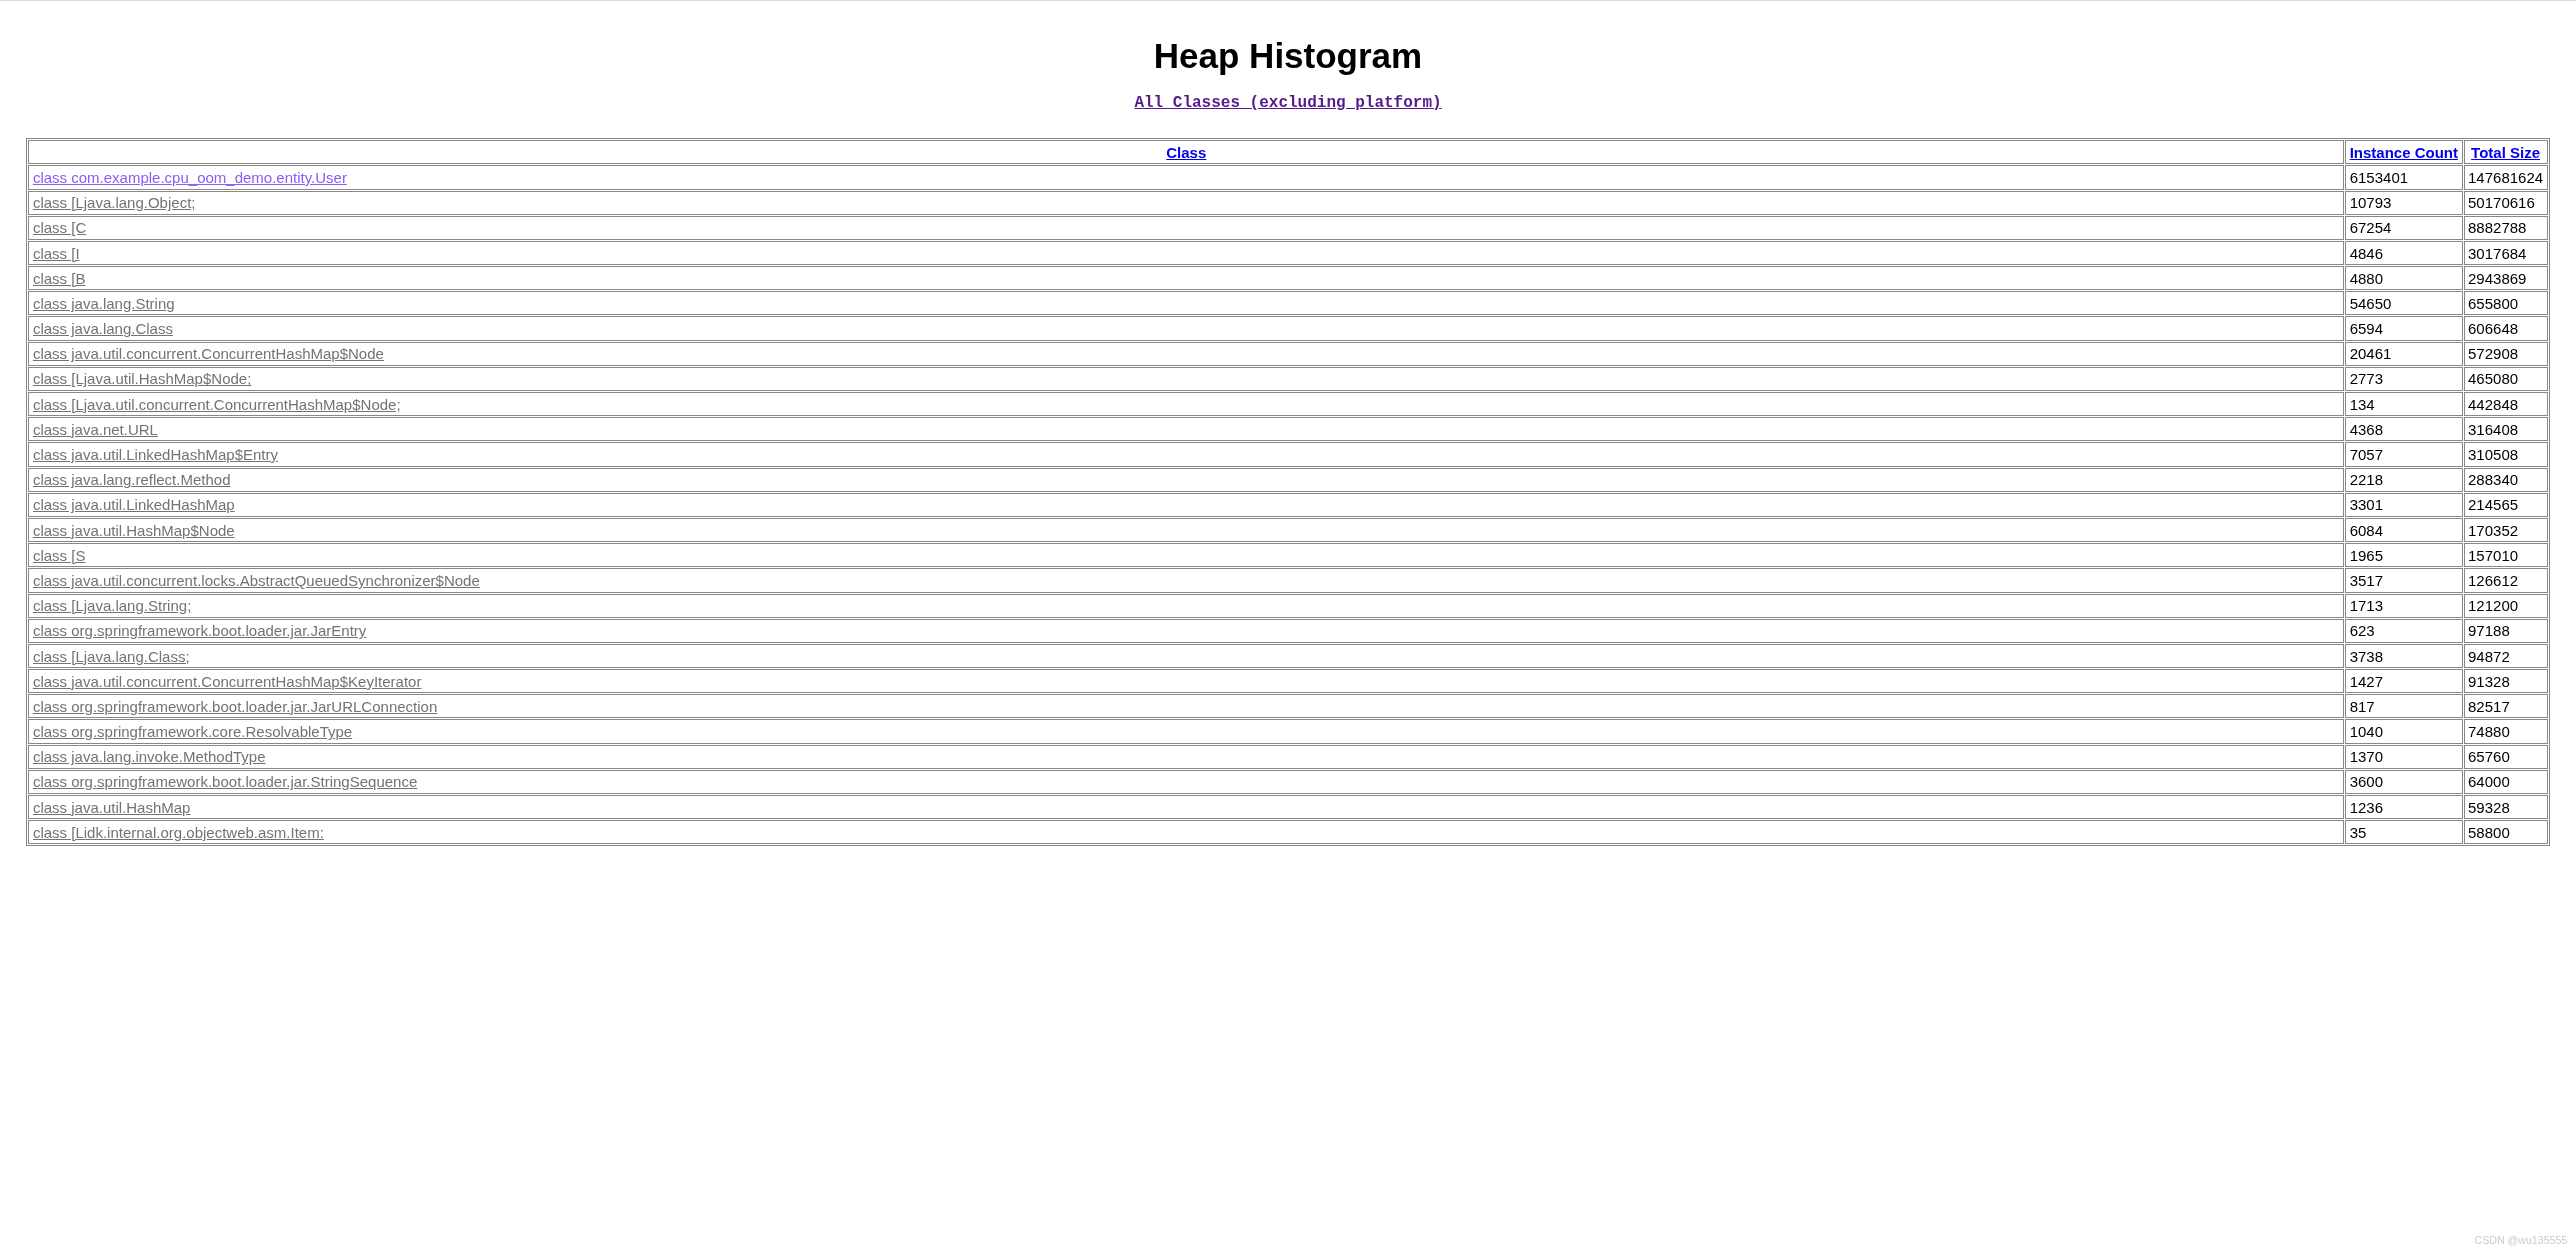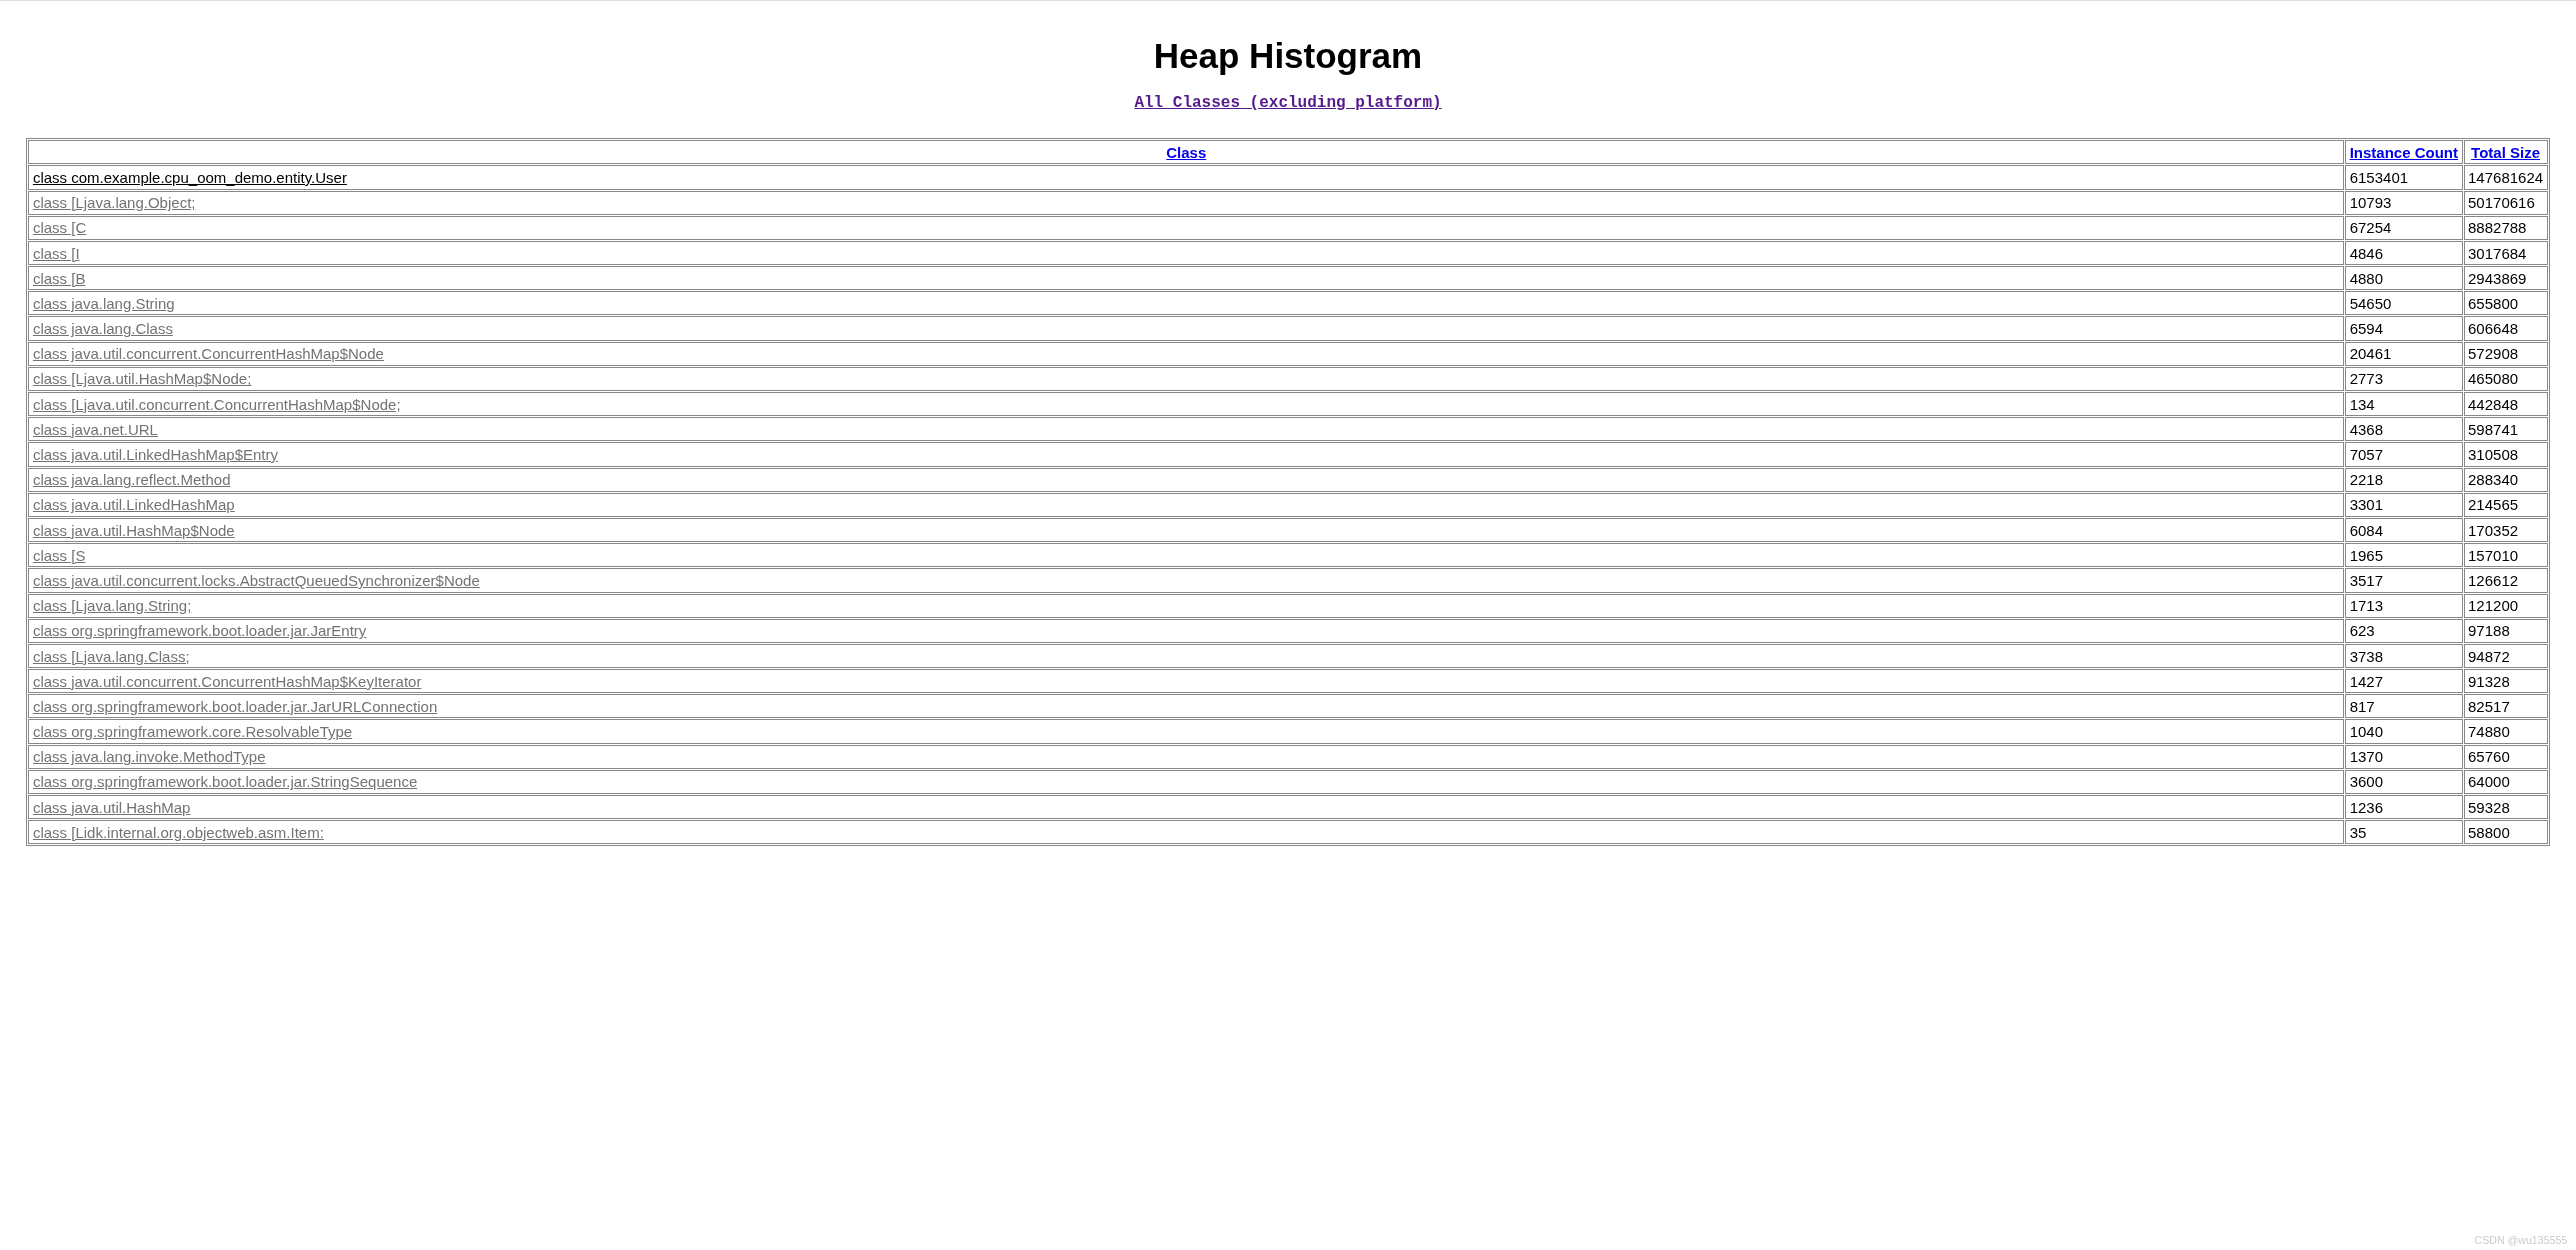--- a/index.html
+++ b/index.html
@@ -54,21 +54,21 @@
     }
     th a {
       color: #0000EE;
       text-decoration: underline;
     }
     td.class-cell a {
       color: #737373;
       text-decoration: underline;
     }
     td.class-cell a.visited {
-      color: #000000;
+      color: #8b5cf6;
       margin-top: 44px;
     }
     .class-col {
       width: 100%;
     }
     .count-col {
       width: 1%;
       margin-left: 37px;
     }
     .size-col {
@@ -154,21 +154,21 @@
           <td class="size-col">465080</td>
         </tr>
         <tr>
           <td class="class-cell class-col"><a href="#">class [Ljava.util.concurrent.ConcurrentHashMap$Node;</a></td>
           <td class="count-col">134</td>
           <td class="size-col">442848</td>
         </tr>
         <tr>
           <td class="class-cell class-col"><a href="#">class java.net.URL</a></td>
           <td class="count-col">4368</td>
-          <td class="size-col">598741</td>
+          <td class="size-col">316408</td>
         </tr>
         <tr>
           <td class="class-cell class-col"><a href="#">class java.util.LinkedHashMap$Entry</a></td>
           <td class="count-col">7057</td>
           <td class="size-col">310508</td>
         </tr>
         <tr>
           <td class="class-cell class-col"><a href="#">class java.lang.reflect.Method</a></td>
           <td class="count-col">2218</td>
           <td class="size-col">288340</td>

